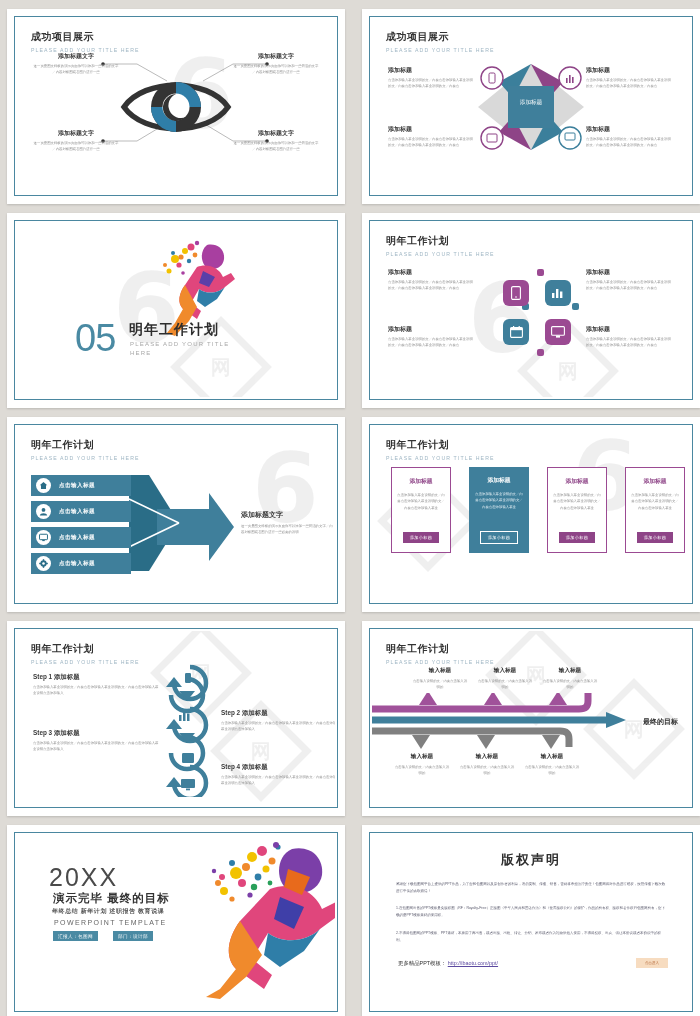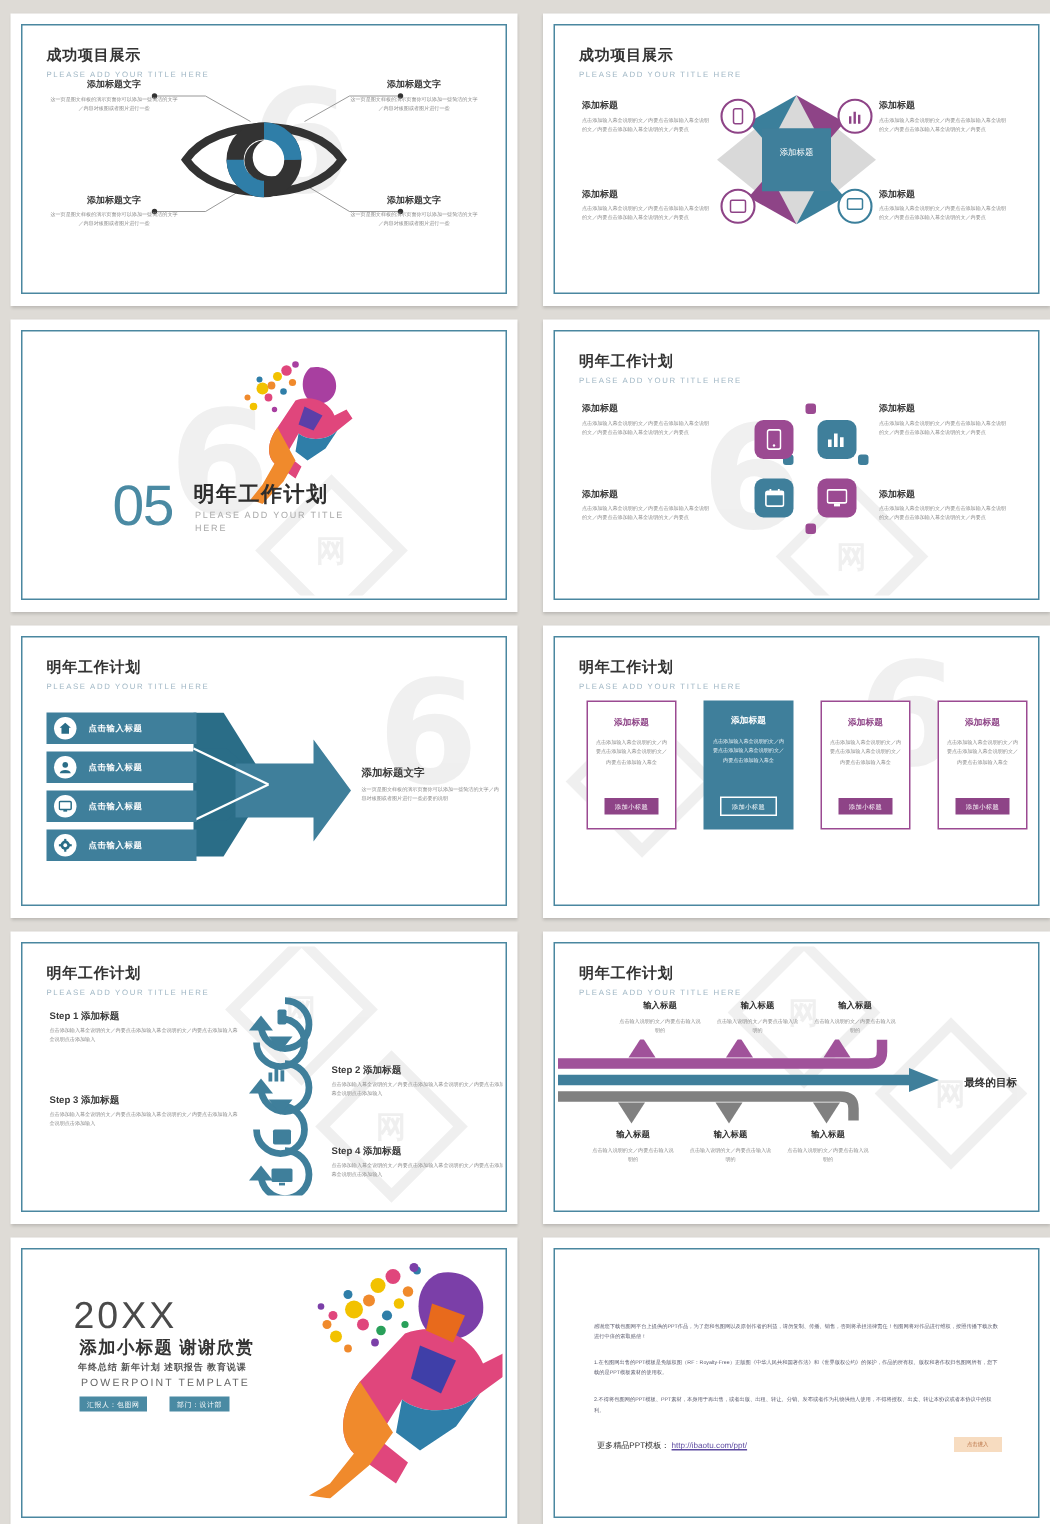--- a/index.html
+++ b/index.html
@@ -609,32 +609,33 @@
               <circle cx="58" cy="56" r="2.6"></circle>
               <circle cx="22" cy="32" r="2.2"></circle>
             </g>
       <g fill="#29a05a">
               <circle cx="62" cy="48" r="3.2"></circle>
               <circle cx="78" cy="44" r="2.4"></circle>
             </g>
     </svg>
 
     <div class="y">20XX</div>
-    <div class="l1">添加小标题 谢谢欣赏</div>
+    <div class="l1">演示完毕 最终的目标</div>
     <div class="l2">年终总结  新年计划  述职报告  教育说课</div>
     <div class="l3">POWERPOINT   TEMPLATE</div>
     <div class="pill" style="left:36px;">汇报人：包图网</div>
     <div class="pill" style="left:96px;">部门：设计部</div>
    </div>
       </div>
   </div>
 
   <div class="cell">
    <div class="slide">
         <div class="slide-inner s10">
+    <div class="ttl">版权声明</div>
     <div class="p" style="left:24px;right:24px;top:46px;">感谢您下载包图网平台上提供的PPT作品，为了您和包图网以及原创作者的利益，请勿复制、传播、销售，否则将承担法律责任！包图网将对作品进行维权，按照传播下载次数进行中倍的索取赔偿！</div>
     <div class="p" style="left:24px;right:24px;top:70px;">1.在包图网出售的PPT模板是免版权图（RF：Royalty-Free）正版图《中华人民共和国著作法》和《世界版权公约》的保护，作品的所有权、版权和著作权归包图网所有，您下载的是PPT模板素材的使用权。</div>
     <div class="p" style="left:24px;right:24px;top:95px;">2.不得将包图网的PPT模板、PPT素材，本身用于再出售，或者出版、出租、转让、分销、发布或者作为礼物供他人使用，不得将授权、出卖、转让本协议或者本协议中的权利。</div>
     <div class="more">
       <span>更多精品PPT模板：</span>
       <a href="#" style="text-decoration:underline">http://ibaotu.com/ppt/</a>
     </div>
     <div class="btn">点击进入</div>
    </div>
       </div>

